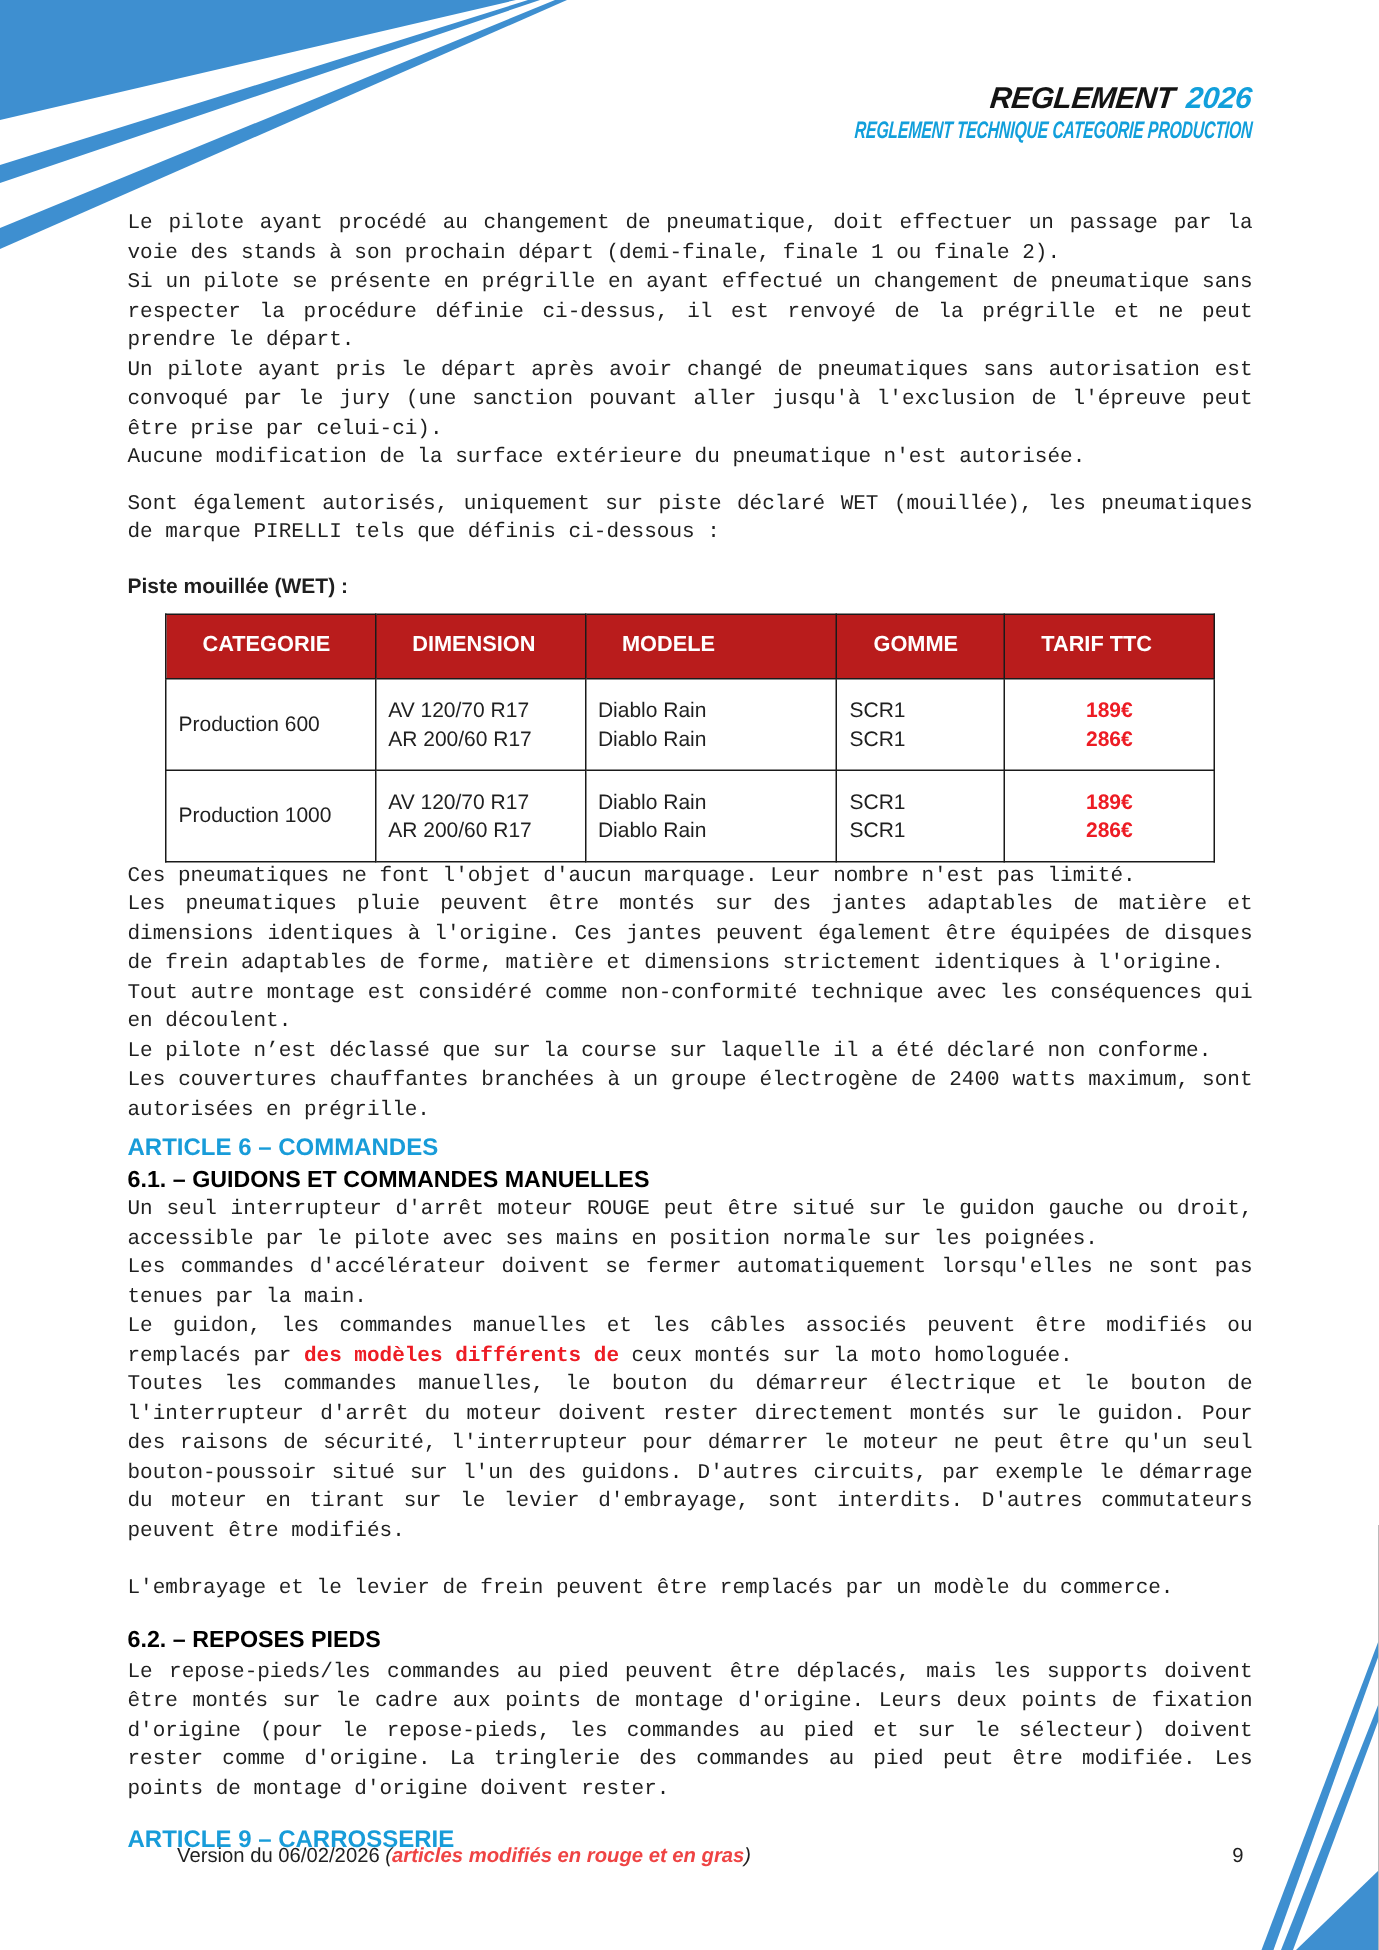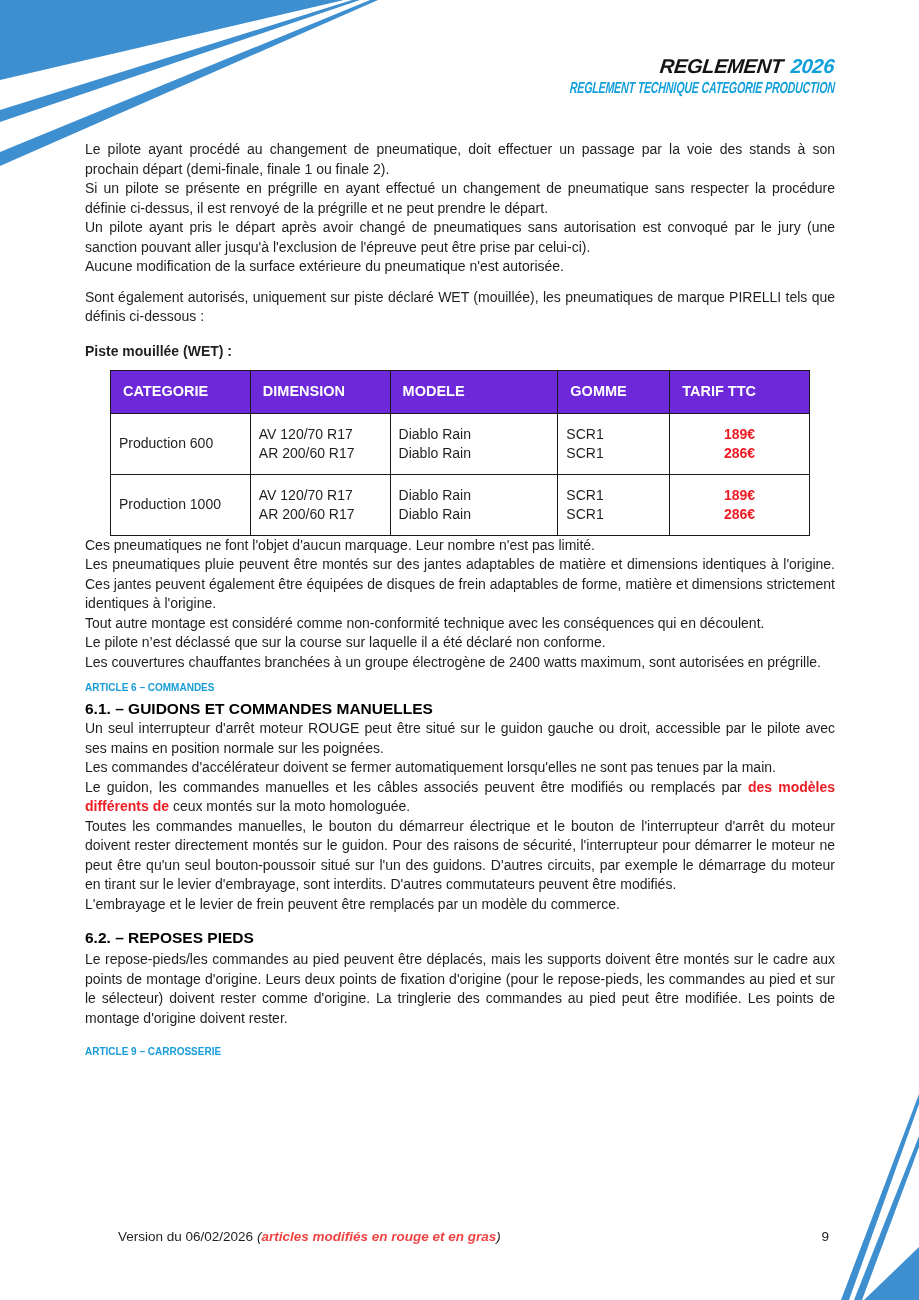--- a/index.html
+++ b/index.html
@@ -16,33 +16,33 @@
   .hl1 { font-size:20px; line-height:24px; font-weight:bold; font-style:italic;
          transform:skewX(-6deg); transform-origin:100% 0; letter-spacing:-0.3px; color:#141414; }
   .hl1 .year { color:#129FDB; margin-left:8px; }
   .hl2 { font-size:16px; line-height:19px; font-weight:bold; font-style:italic;
          color:#129FDB; letter-spacing:-0.2px;
          transform:scaleX(0.66) skewX(-6deg); transform-origin:100% 0; white-space:nowrap; }
 
   
   .content { position:absolute; left:85px; top:140px; width:750px; z-index:1;
              font-size:14px; line-height:19.5px; }
-  .para { margin:0; text-align:justify; }
+  .para { margin:0; text-align:justify;font-family:Liberation Mono, monospace; }
   .lbl-bold { margin:15px 0 0 0; font-weight:bold; }
   .red-bold { color:#ED1C24; font-weight:bold; }
 
-  .h-article { margin:6px 0 0 0; font-size:10px; line-height:20px; font-weight:bold; color:#189CD9; }
+  .h-article { margin:6px 0 0 0; font-size:16px; line-height:20px; font-weight:bold; color:#189CD9; }
   .h-sub { margin:1px 0 0 0; font-size:15.5px; line-height:20px; font-weight:bold; color:#000000; }
 
   
   .wet-table { border-collapse:collapse; width:700px; margin:9px 0 0 25px; table-layout:fixed; }
   .wet-table th, .wet-table td { border:1px solid #1a1a1a; }
   .wet-table th {
-    background:#6d28d9; color:#ffffff; font-size:14.5px; font-weight:bold;
-    text-align:left; padding:11px 12px;
+    background:#b91c1c; color:#ffffff; font-size:14.5px; font-weight:bold;
+    text-align:left; padding:11px 24px;
   }
   .wet-table td { padding:6px 8px; font-size:14px; line-height:19px; vertical-align:middle; height:48px; }
   .wet-table td.price { color:#ED1C24; font-weight:bold; text-align:center; }
 
   
   .doc-footer { position:absolute; left:85px; top:1228px; width:750px; z-index:1;
                 font-size:13.5px; line-height:18px; }
   .doc-footer .version { margin-left:33px; }
   .doc-footer .ital { font-style:italic; }
   .doc-footer .note { color:#ef4444; font-weight:bold; font-style:italic;text-align:center; }
@@ -147,21 +147,21 @@
     <p class="para">Les couvertures chauffantes branchées à un groupe électrogène de 2400 watts maximum, sont autorisées en prégrille.</p>
 
     <h2 class="h-article">ARTICLE 6 – COMMANDES</h2>
     <h3 class="h-sub">6.1. – GUIDONS ET COMMANDES MANUELLES</h3>
 
     <p class="para">Un seul interrupteur d'arrêt moteur ROUGE peut être situé sur le guidon gauche ou droit, accessible par le pilote avec ses mains en position normale sur les poignées.</p>
     <p class="para">Les commandes d'accélérateur doivent se fermer automatiquement lorsqu'elles ne sont pas tenues par la main.</p>
     <p class="para"><span>Le guidon, les commandes manuelles et les câbles associés peuvent être modifiés ou remplacés par</span> <span class="red-bold">des modèles différents de</span> <span>ceux montés sur la moto homologuée.</span></p>
     <p class="para">Toutes les commandes manuelles, le bouton du démarreur électrique et le bouton de l'interrupteur d'arrêt du moteur doivent rester directement montés sur le guidon. Pour des raisons de sécurité, l'interrupteur pour démarrer le moteur ne peut être qu'un seul bouton-poussoir situé sur l'un des guidons. D'autres circuits, par exemple le démarrage du moteur en tirant sur le levier d'embrayage, sont interdits. D'autres commutateurs peuvent être modifiés.</p>
 
-    <p class="para" style="">L'embrayage et le levier de frein peuvent être remplacés par un modèle du commerce.</p>
+    <p class="para" style="margin-top:19px">L'embrayage et le levier de frein peuvent être remplacés par un modèle du commerce.</p>
 
     <h3 class="h-sub" style="margin-top:14px">6.2. – REPOSES PIEDS</h3>
     <p class="para" style="margin-top:2px">Le repose-pieds/les commandes au pied peuvent être déplacés, mais les supports doivent être montés sur le cadre aux points de montage d'origine. Leurs deux points de fixation d'origine (pour le repose-pieds, les commandes au pied et sur le sélecteur) doivent rester comme d'origine. La tringlerie des commandes au pied peut être modifiée. Les points de montage d'origine doivent rester.</p>
 
     <h2 class="h-article" style="margin-top:14px">ARTICLE 9 – CARROSSERIE</h2>
   </main>
 
   <footer class="doc-footer">
     <span class="version">Version du 06/02/2026</span>
     <span class="ital">(</span><span class="note">articles modifiés en rouge et en gras</span><span class="ital">)</span>

